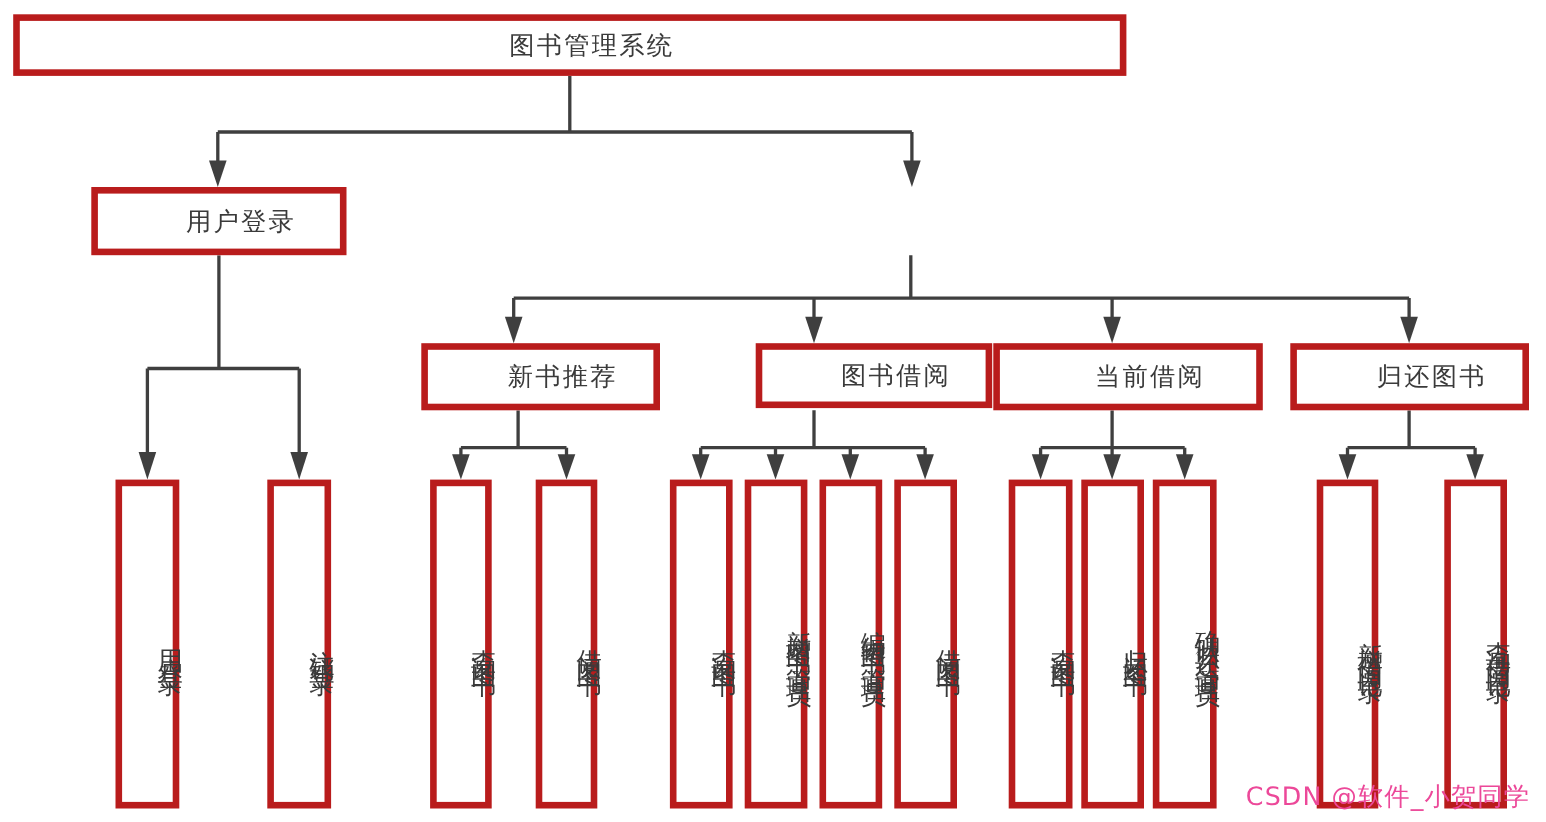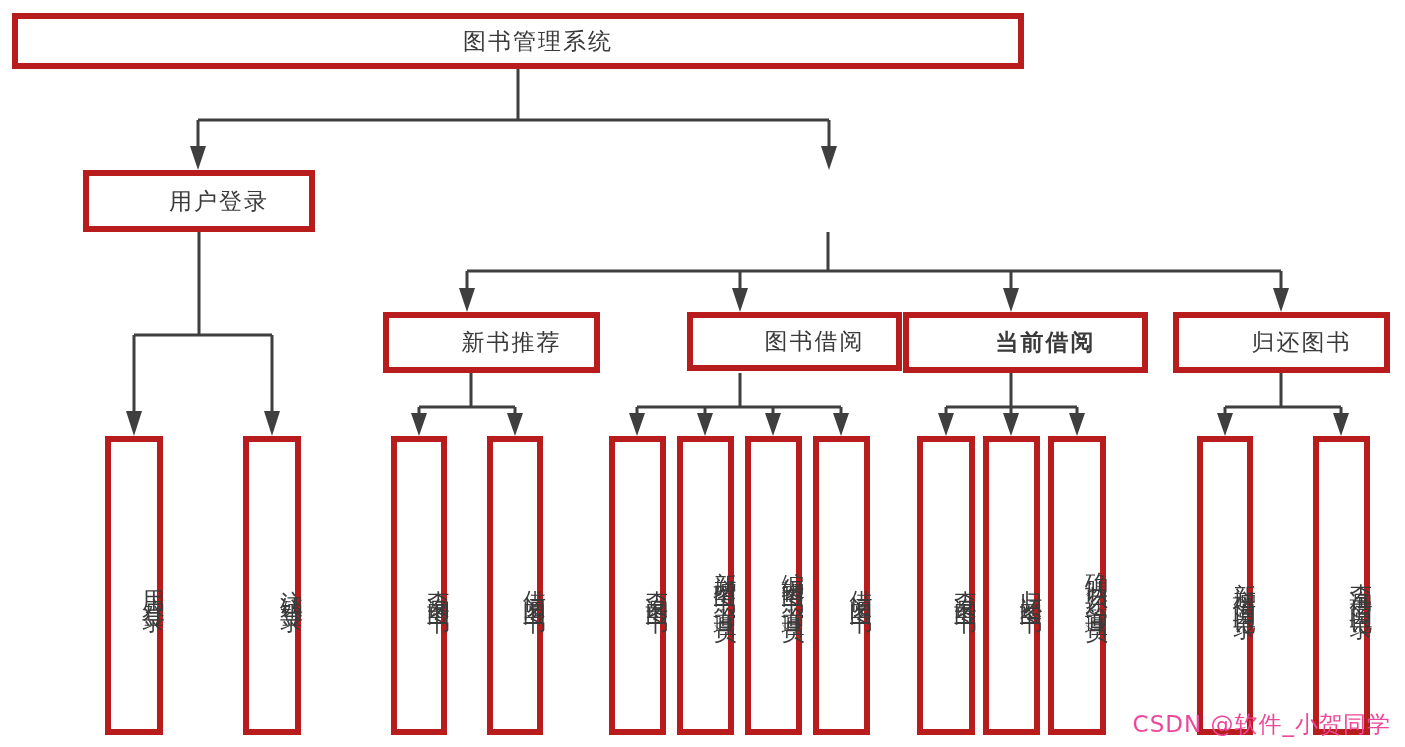--- a/index.html
+++ b/index.html
@@ -93,21 +93,21 @@
   <div class="node" style="left:83px;top:170px;width:232px;height:62px;">
     <span class="hlabel">用户登录</span>
   </div>
 
   <div class="node" style="left:363px;top:312px;width:217px;height:61px;margin-left:20px;">
     <span class="hlabel">新书推荐</span>
   </div>
   <div class="node" style="left:663px;top:312px;width:215px;height:59px;margin-left:24px;">
     <span class="hlabel">图书借阅</span>
   </div>
-  <div class="node" style="left:903px;top:312px;width:245px;height:61px;font-weight:bold;">
+  <div class="node" style="left:903px;top:312px;width:245px;height:61px;">
     <span class="hlabel">当前借阅</span>
   </div>
   <div class="node" style="left:1173px;top:312px;width:217px;height:61px;">
     <span class="hlabel">归还图书</span>
   </div>
 
   <div class="node" style="left:105px;top:436px;width:58px;height:299px;">
     <span class="vlabel">用户登录</span>
   </div>
   <div class="node" style="left:243px;top:436px;width:58px;height:299px;">

